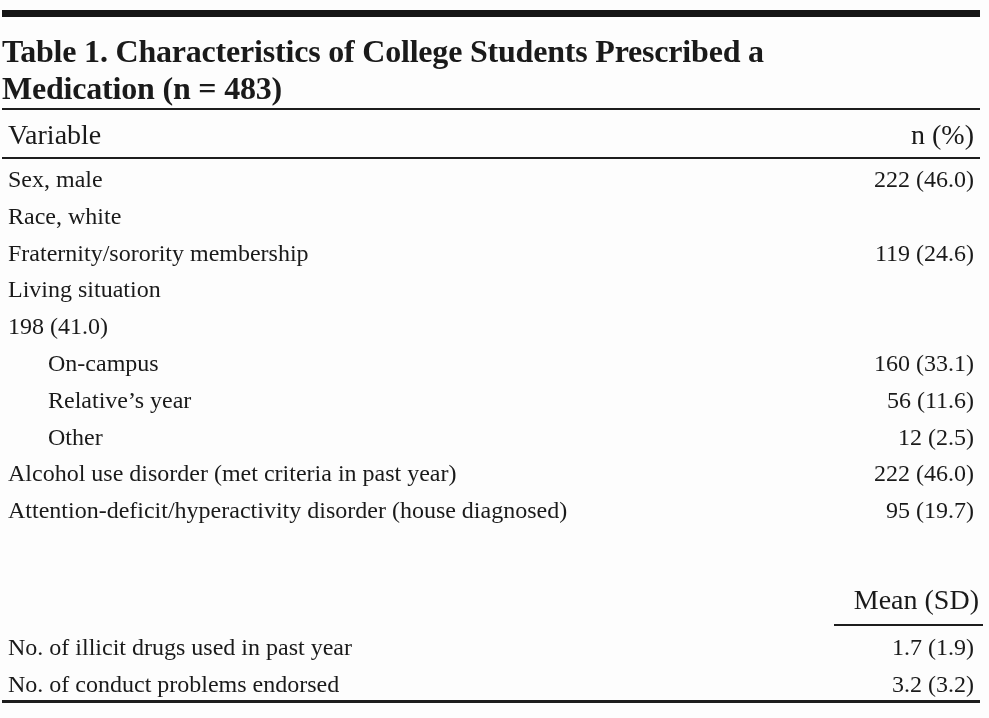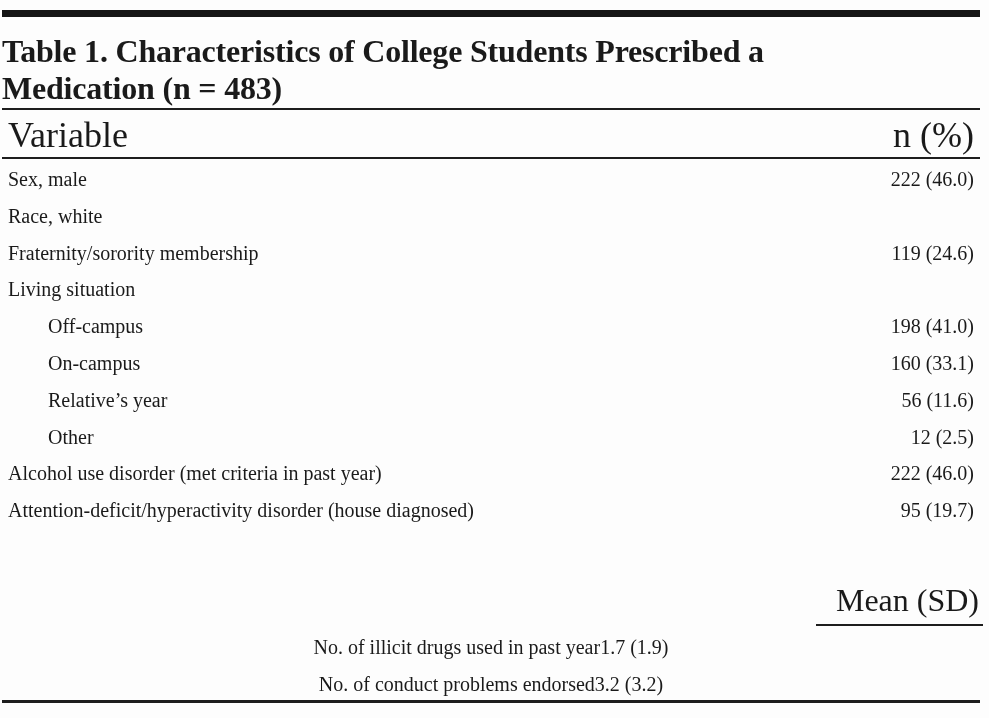--- a/index.html
+++ b/index.html
@@ -38,58 +38,58 @@
   .rule-title { top: 108px; }
   .rule-header { top: 157px; }
   .rule-bottom { top: 700px; height: 3px; }
   .header-row {
     position: absolute;
     left: 8px; top: 114px;
     width: 966px;
     display: flex;
     justify-content: space-between;
     align-items: baseline;
-    font-size: 36px;
+    font-size: 28px;
     line-height: 42px;
   }
   .rows {
     position: absolute;
     left: 8px; top: 161px;
     width: 966px;
   }
   .row {
     display: flex;
     justify-content: space-between;
     align-items: baseline;
     height: 36.8px;
-    font-size: 20px;
+    font-size: 24px;
     line-height: 36.8px;
     white-space: nowrap;
   }
   .row .indent { padding-left: 40px; }
   .meansd-wrap {
     position: absolute;
     top: 584px;
     right: 6px;
     text-align: right;
   }
   .meansd {
     display: inline-block;
-    font-size: 32px;
+    font-size: 28px;
     line-height: 32px;
     padding: 0 4px 8px 20px;
     border-bottom: 2px solid #1d1d1d;
     text-align: center;
   }
   .mean-rows {
     position: absolute;
     left: 8px; top: 629px;
     width: 966px;
   }
-  .mean-rows .row { height: 36.5px; line-height: 36.5px; justify-content: center; }
+  .mean-rows .row { height: 36.5px; line-height: 36.5px; }
 </style>
 </head>
 <body>
 
 <div class="page">
 
   <div class="topbar"></div>
 
   <div class="title">
     <div>Table 1. Characteristics of College Students Prescribed a</div>
@@ -115,21 +115,20 @@
     </div>
     <div class="row">
       <span class="label">Fraternity/sorority membership</span>
       <span class="value">119 (24.6)</span>
     </div>
     <div class="row">
       <span class="label">Living situation</span>
       <span class="value"></span>
     </div>
     <div class="row">
-      <span class="label indent">Off-campus</span>
       <span class="value">198 (41.0)</span>
     </div>
     <div class="row">
       <span class="label indent">On-campus</span>
       <span class="value">160 (33.1)</span>
     </div>
     <div class="row">
       <span class="label indent">Relative’s year</span>
       <span class="value">56 (11.6)</span>
     </div>

